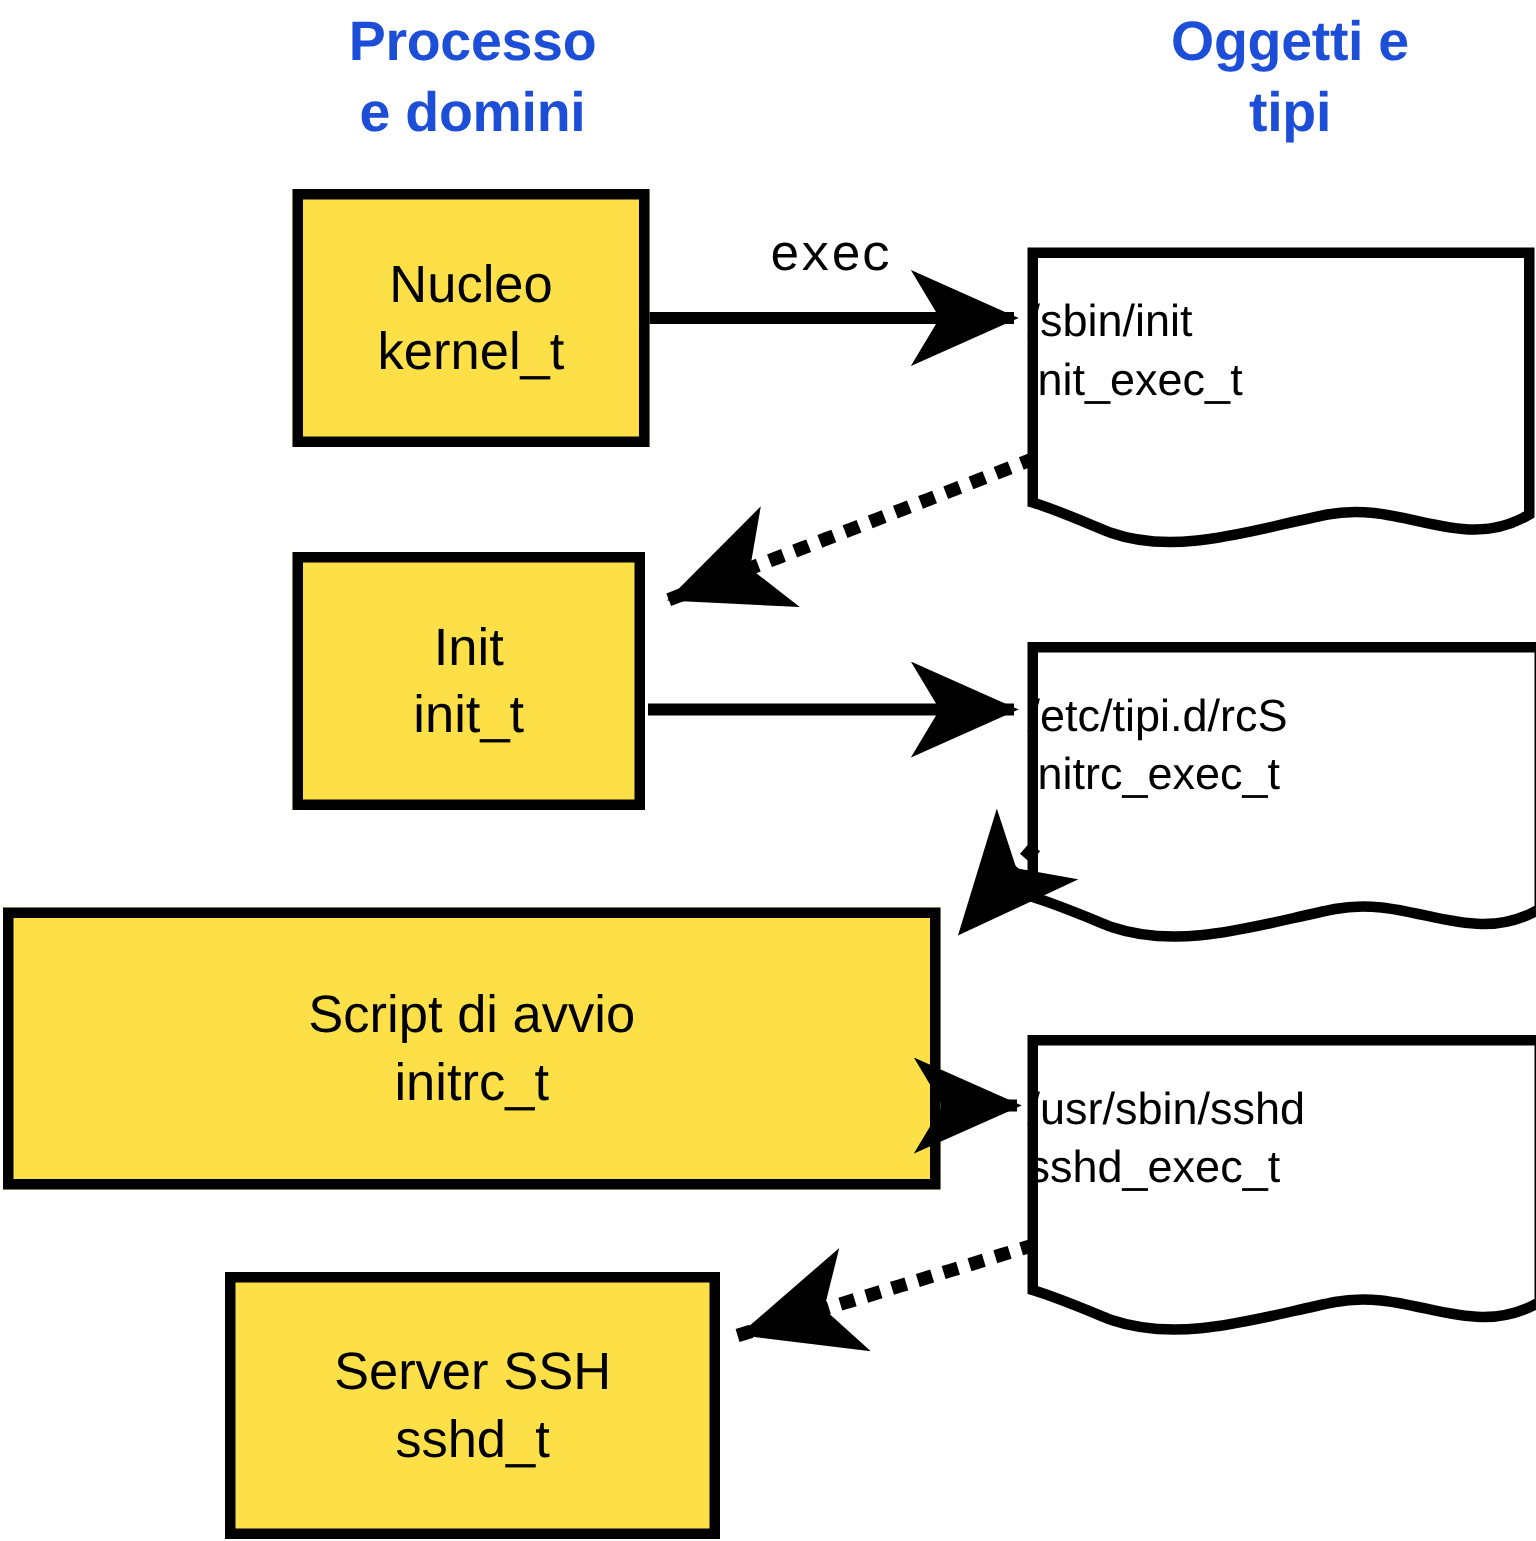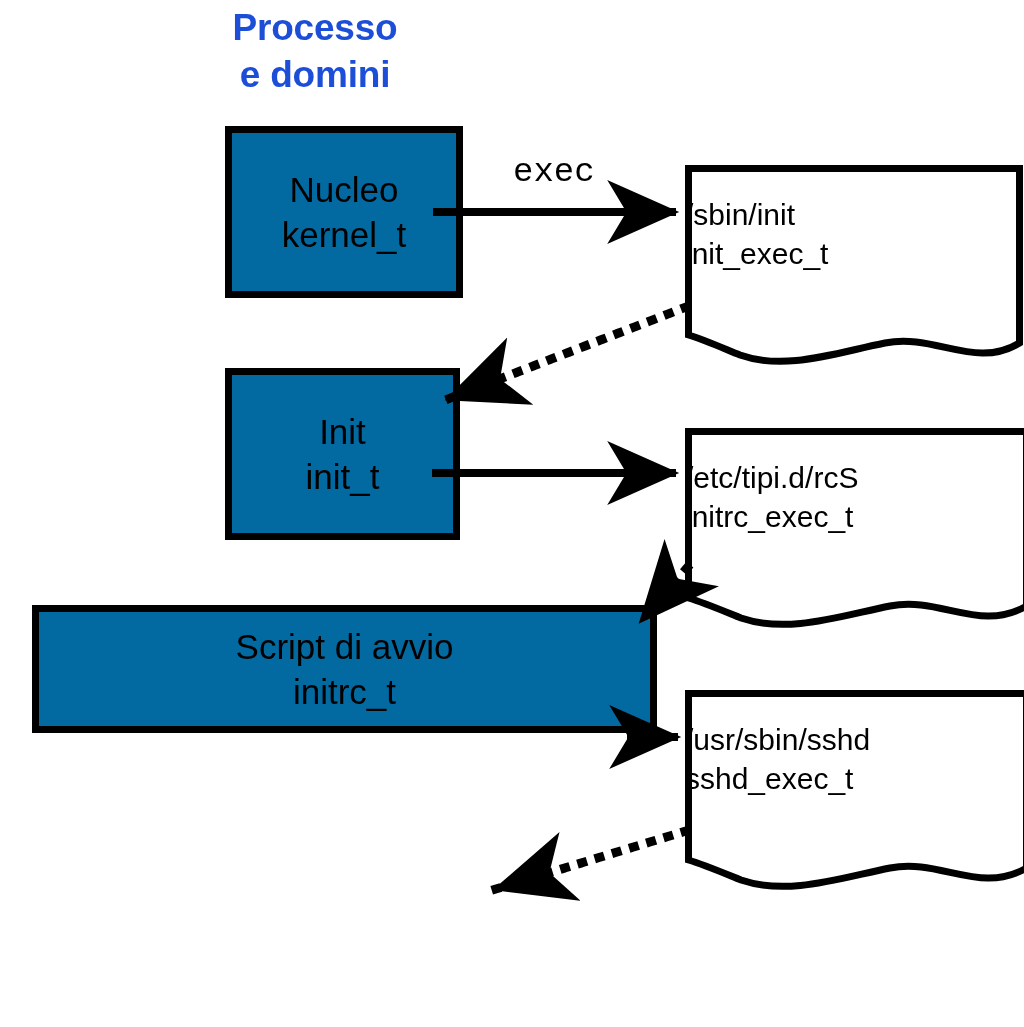--- a/index.html
+++ b/index.html
@@ -28,26 +28,25 @@
     white-space: pre-line;
     color: #1d4ed8;
   }
   #header-left  { left: 175px; top: 4px;  width: 280px; }
   #header-right { left: 705px; top: 4px;  width: 310px; }
 
   .proc-box {
     position: absolute;
     box-sizing: border-box;
     border: 7px solid #000000;
-    background: #0369a1;
+    background: #fde047;
     display: flex;
     align-items: center;
     justify-content: center;
     text-align: center;
-    margin-left: 30px;
   }
   .proc-box .lbl {
     font-size: 35px;
     line-height: 1.30;
     white-space: pre-line;
     color: #000000;
   }
 
   .doc-shape {
     position: absolute;
@@ -77,36 +76,42 @@
   }
 </style>
 </head>
 <body>
 
 <div id="diagram-root">
 
   <div class="col-header" id="header-left">Processo
 e domini</div>
 
+  <div class="col-header" id="header-right">Oggetti e
+tipi</div>
 
   <div class="proc-box" id="box-kernel" style="left:195px; top:126px; width:238px; height:172px;">
     <span class="lbl">Nucleo
 kernel_t</span>
   </div>
 
   <div class="proc-box" id="box-init" style="left:195px; top:368px; width:235px; height:172px;">
     <span class="lbl">Init
 init_t</span>
   </div>
 
-  <div class="proc-box" id="box-initrc" style="left:2px; top:605px; width:625px; height:128px;">
+  <div class="proc-box" id="box-initrc" style="left:2px; top:605px; width:625px; height:188px;">
     <span class="lbl">Script di avvio
 initrc_t</span>
   </div>
 
+  <div class="proc-box" id="box-sshd" style="left:150px; top:848px; width:330px; height:178px;">
+    <span class="lbl">Server SSH
+sshd_t</span>
+  </div>
 
   <div class="doc-shape" id="doc-init-exec" style="left:685px; top:165px; width:338px; height:205px;">
     <svg width="338" height="205" viewBox="0 0 338 205" aria-hidden="true">
       <path d="M3.5 3.5 H334.5 V178 C290 205 250 168 200 178 C150 188 100 206 55 190 C40 184 20 175 3.5 170 Z" fill="#ffffff" stroke="#000000" stroke-width="7" stroke-linejoin="miter" stroke-linecap="butt"></path>
     </svg>
     <div class="doc-label" style="top:30px;">/sbin/init
 init_exec_t</div>
   </div>
 
   <div class="doc-shape" id="doc-initrc-exec" style="left:685px; top:428px; width:345px; height:205px;">

